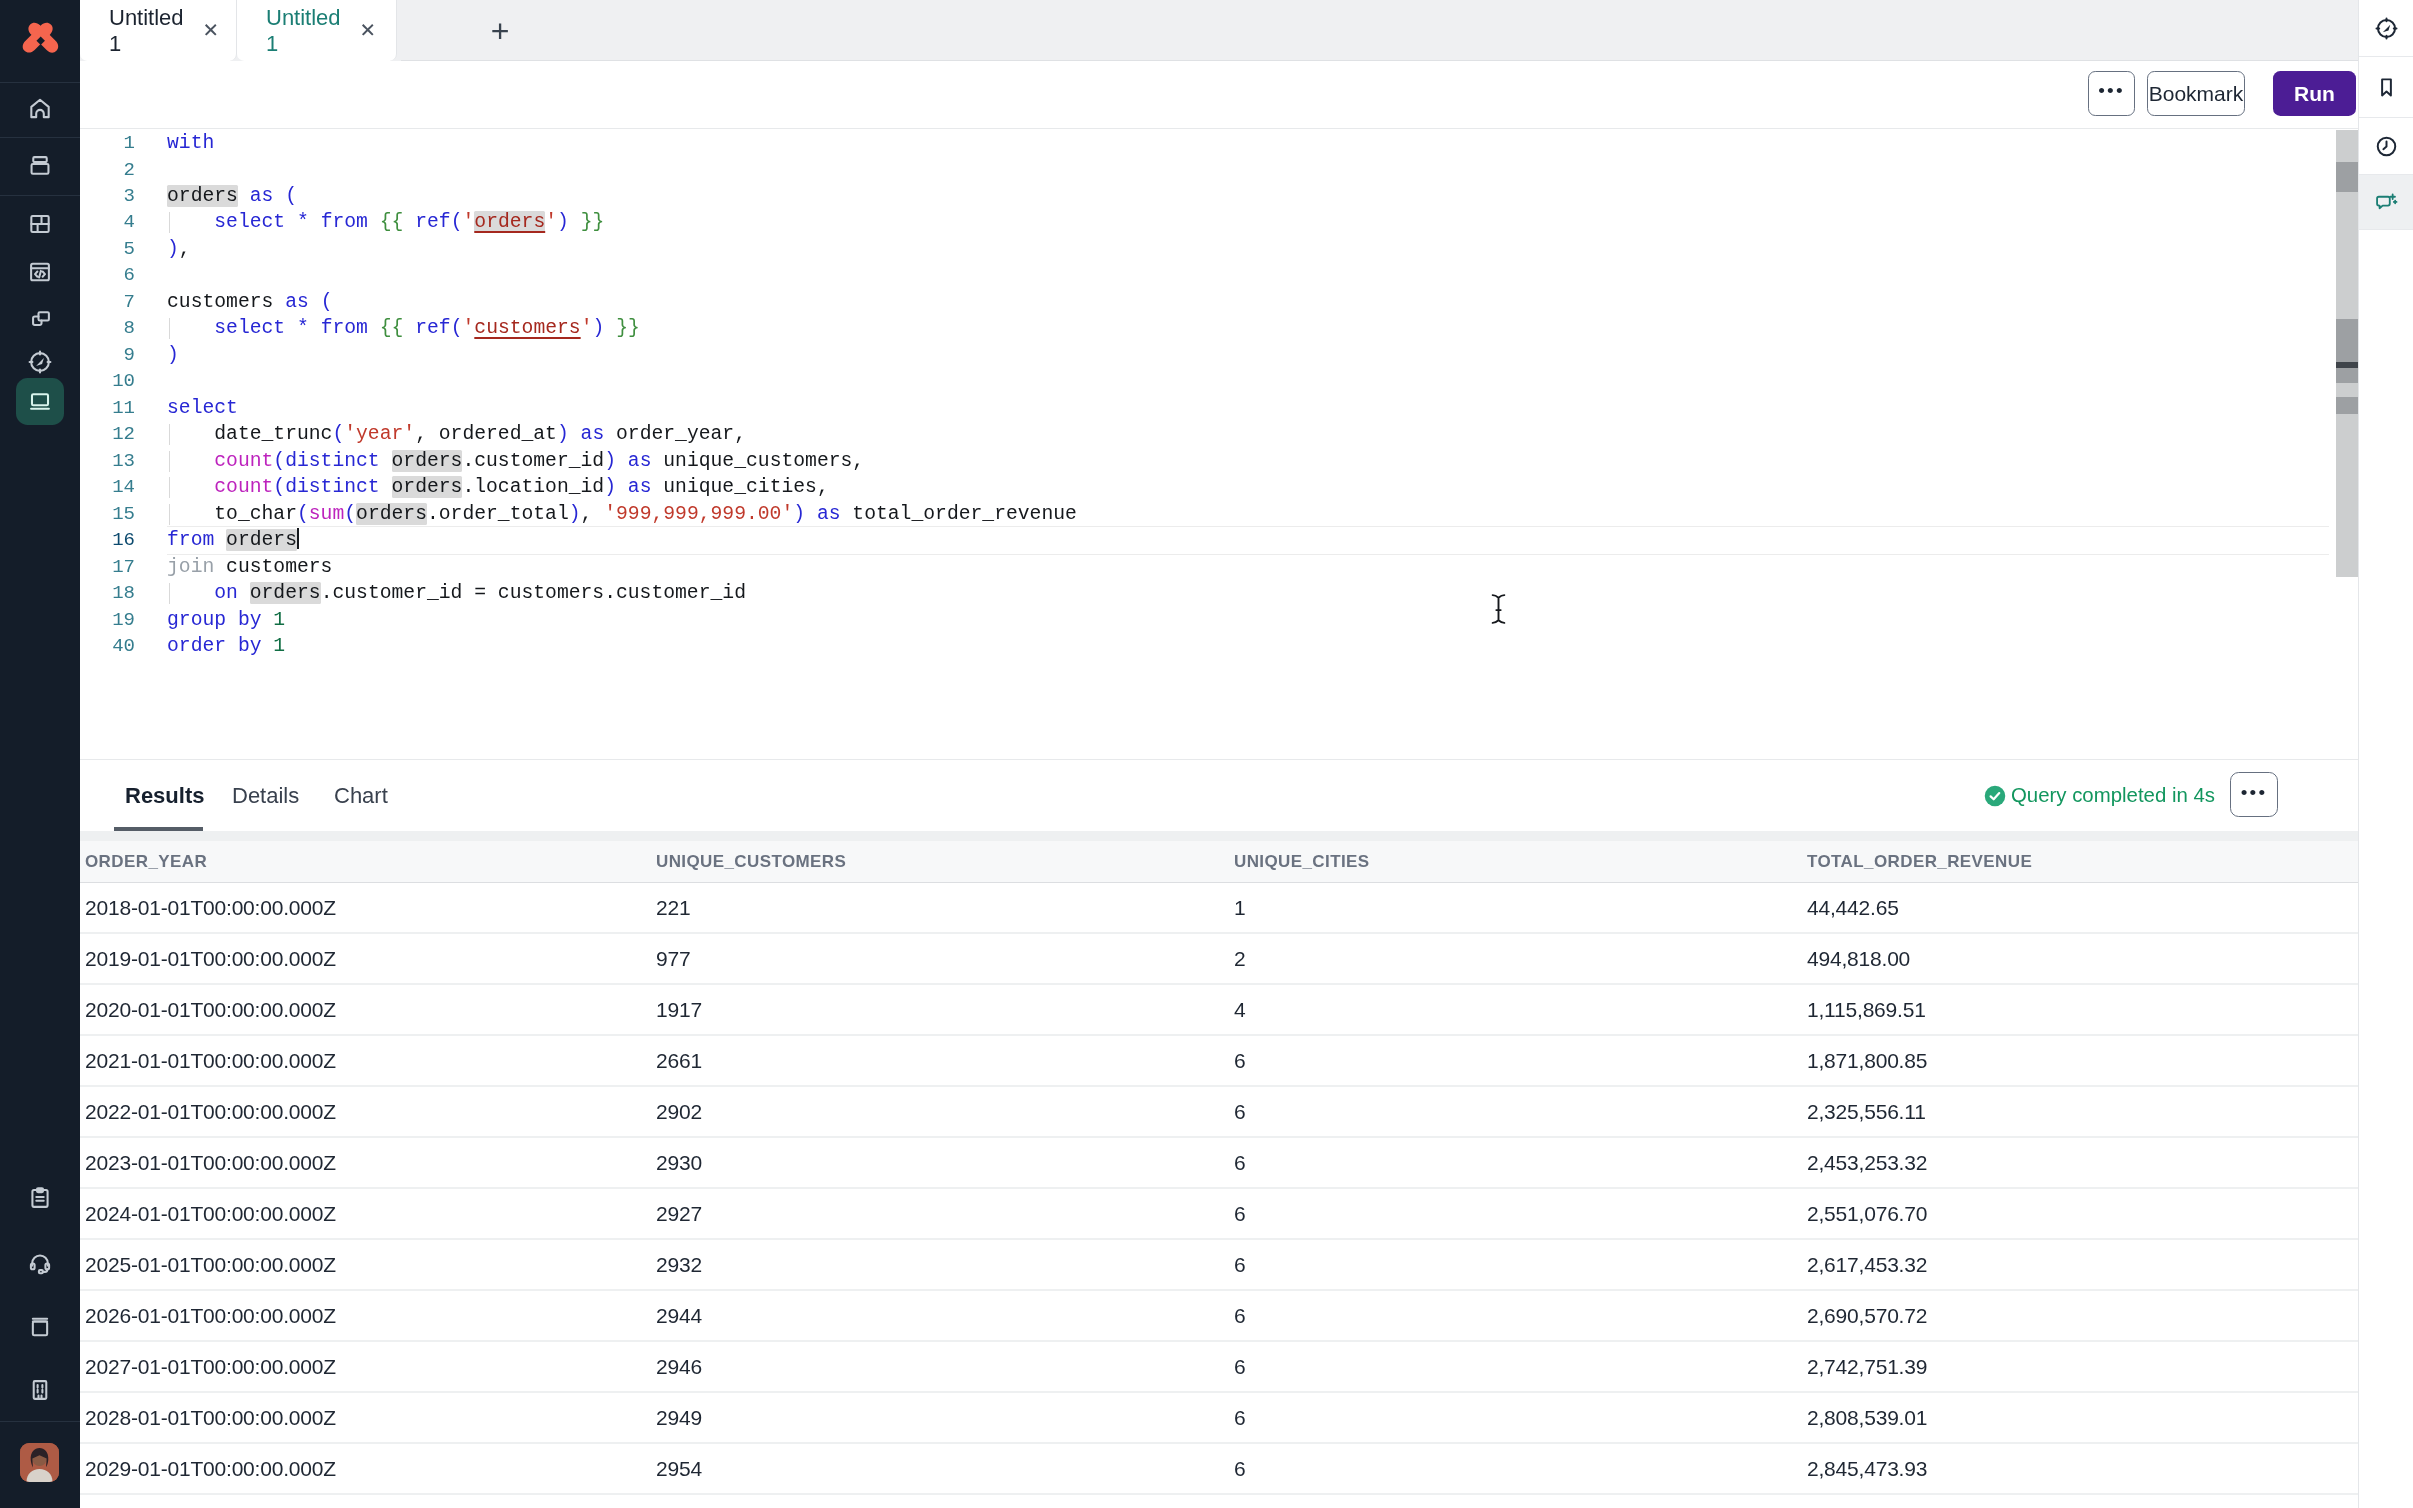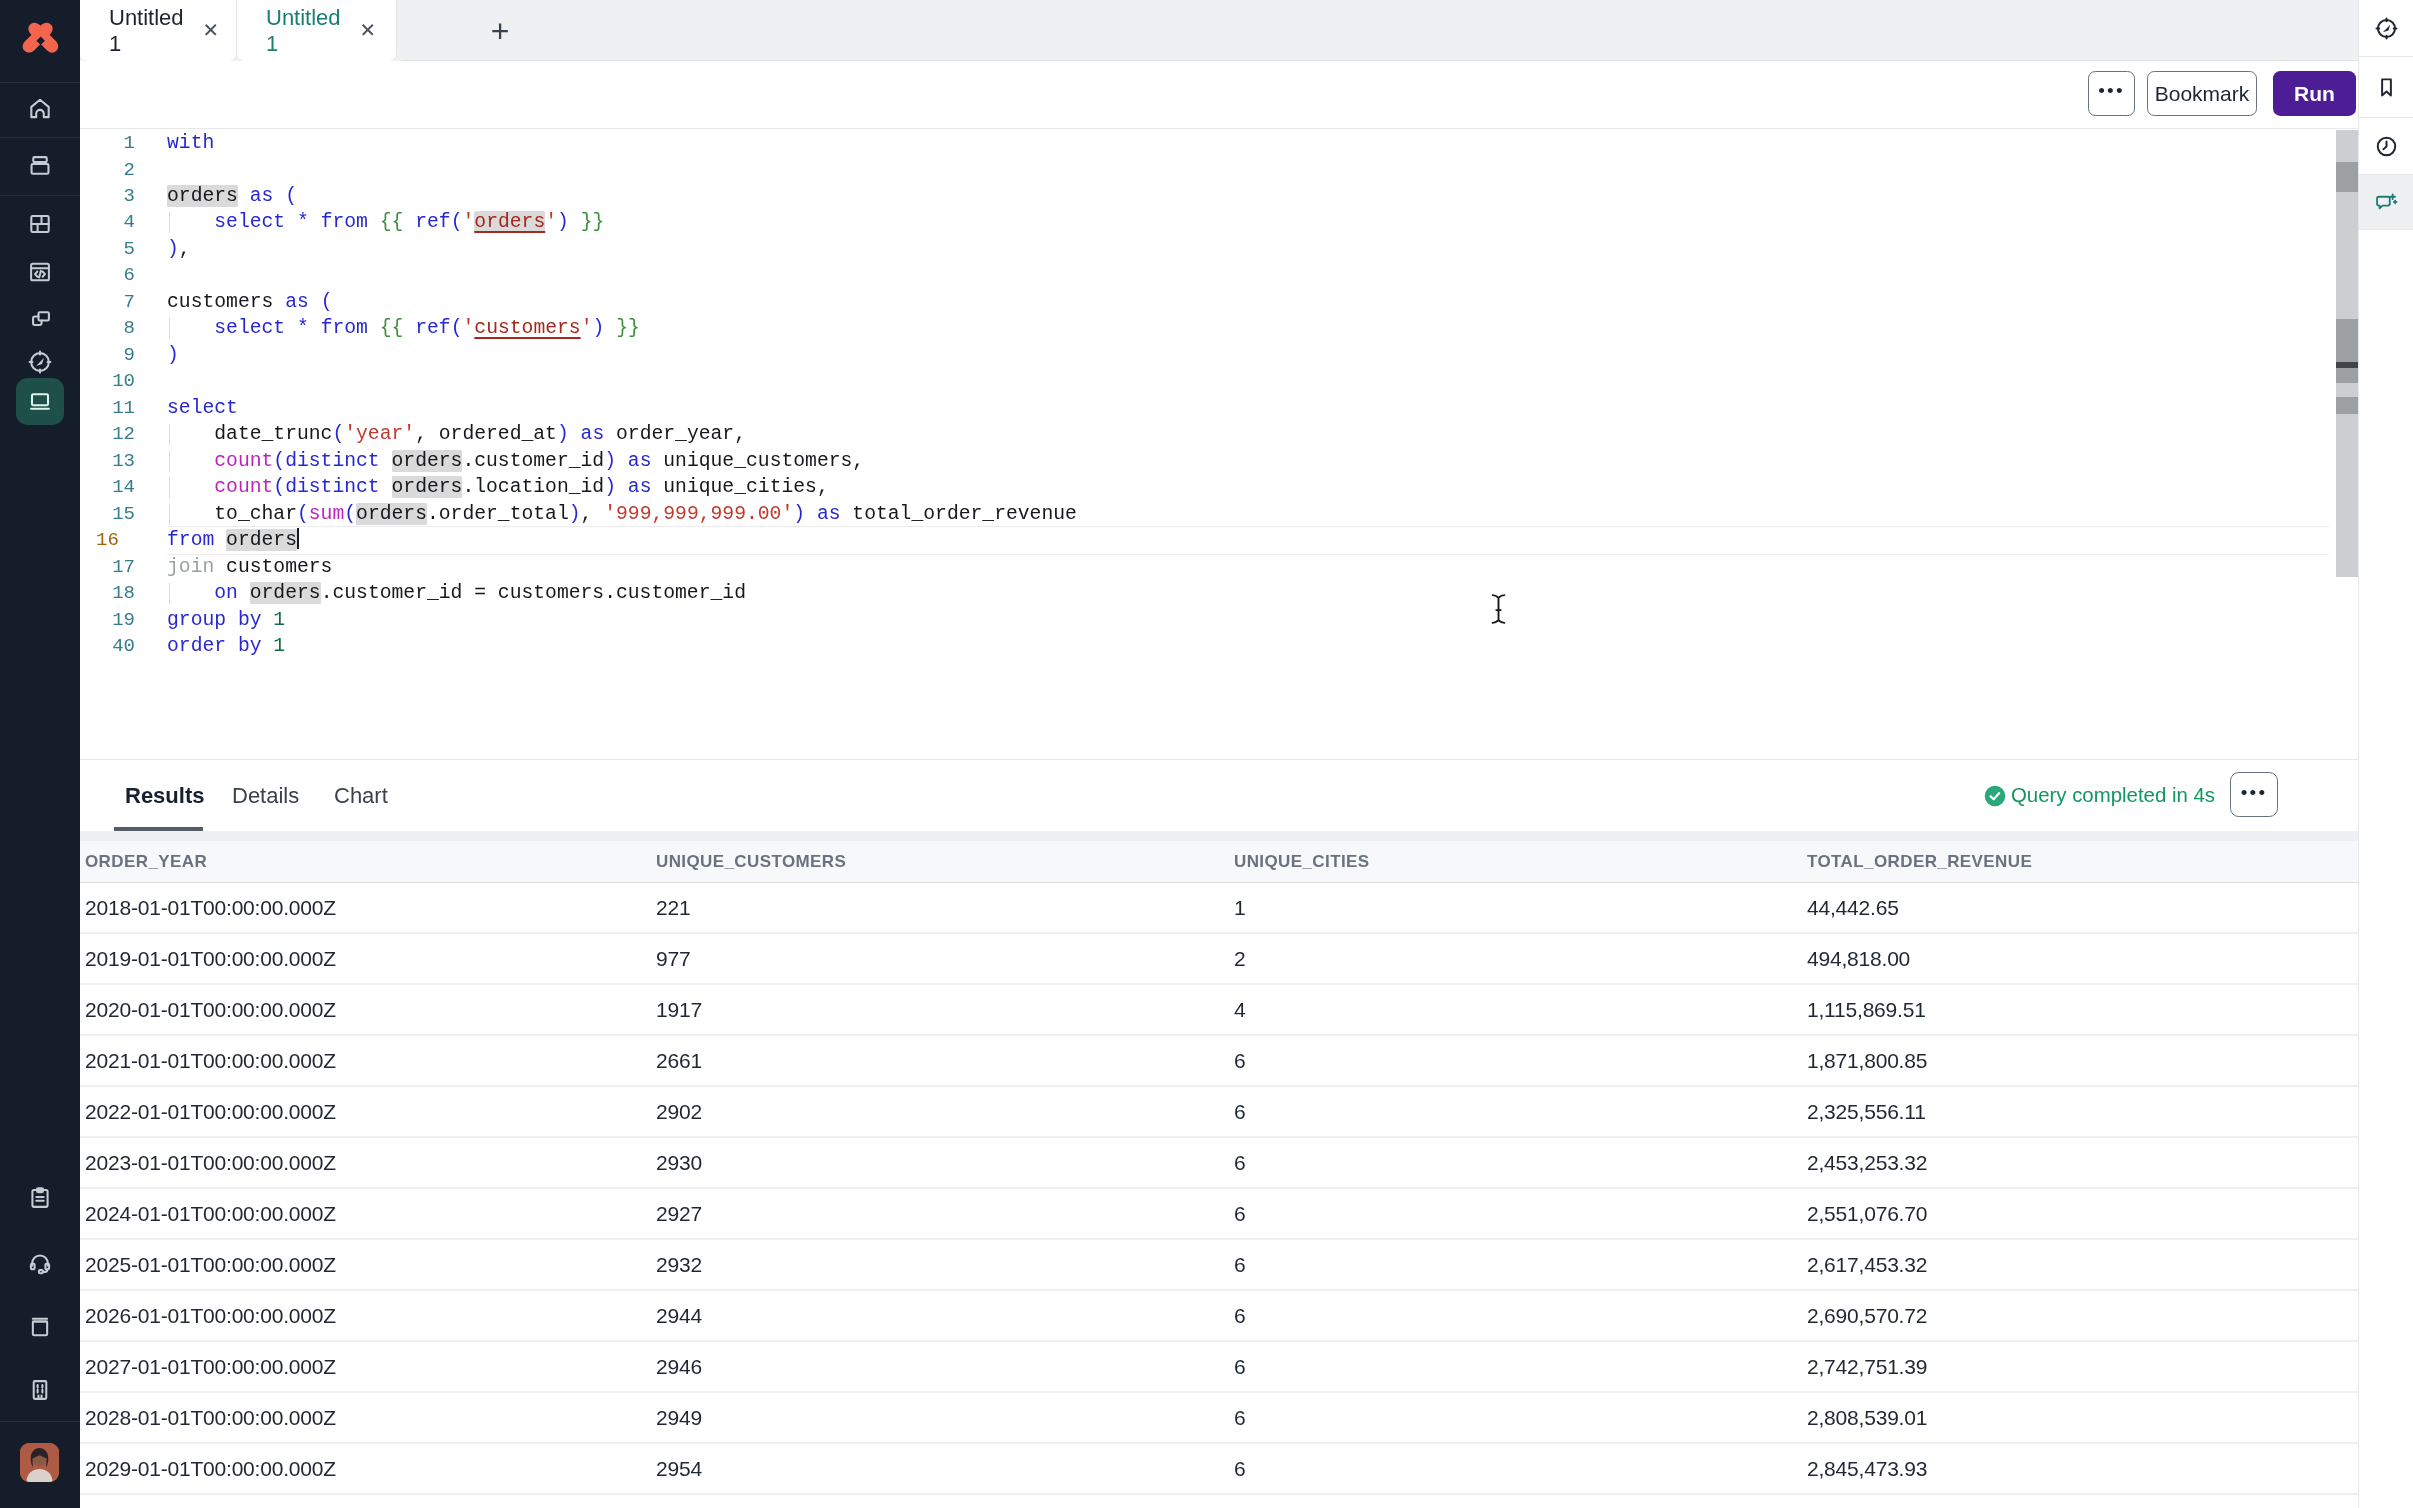--- a/index.html
+++ b/index.html
@@ -30,28 +30,28 @@
   .tab .close { font-size:19.7px; color:#4a535f; font-weight:400; cursor:pointer; }
   .tab.teal span.tlabel { color:#1b7e74; }
   #new-tab { position:absolute; left:402px; top:13px; width:36px; height:36px; background:none; border:none;
     font-size:32px; font-weight:300; color:#39434f; line-height:32px; cursor:pointer; }
 
   
   #toolbar { position:absolute; left:80px; top:61px; right:55px; height:68px; background:#fff; border-bottom:0.7px solid #e7e9eb; z-index:15; }
   .btn { position:absolute; top:10.2px; height:45px; background:#fff; border:1.5px solid #667080; border-radius:7.3px;
     font-size:21px; color:#1d2633; display:flex; align-items:center; justify-content:center; cursor:pointer; }
   #more-btn { left:2008px; width:47px; letter-spacing:2.2px; font-size:19px; padding-bottom:4.4px; }
-  #bookmark-btn { left:2067px; width:110px; }
+  #bookmark-btn { left:2067px; width:98px; }
   #run-btn { left:2193px; width:83px; background:#4c1d95; border:none; color:#fff; font-weight:700; }
 
   
   #editor { position:absolute; left:80px; top:130px; right:55px; height:622px; background:#fff; z-index:10; }
   .ln { position:absolute; width:55px; text-align:right; height:27px; line-height:27px;
     font-family:"Liberation Mono","DejaVu Sans Mono",monospace; font-size:19px; color:#357d8e; }
-  .ln.act { color:#a16207;text-align:center; }
+  .ln.act { color:#0c4a6e; }
   #code { position:absolute; left:87px; top:0; right:29px; bottom:0; }
   .code-line { position:absolute; left:0; right:0; height:27px; line-height:27px; white-space:pre;
     font-family:"Liberation Mono","DejaVu Sans Mono",monospace; font-size:19.7px; color:#15181c; }
   .code-line.active { box-shadow:0 -0.7px 0 #e4e4e4, 0 0.7px 0 #e4e4e4; }
   .code-line.ind::before { content:''; position:absolute; left:1.5px; top:2.9px; bottom:2.9px; width:0.7px; background:#d9d9d9; }
   .tok { white-space:pre; }
   .tok.kw { color:#2727d4; }
   .tok.fn { color:#bd23bd; }
   .tok.str { color:#c0392b; }
   .tok.ref { color:#a5281e; text-decoration:underline; text-decoration-thickness:1.5px; text-underline-offset:3.6px; }

